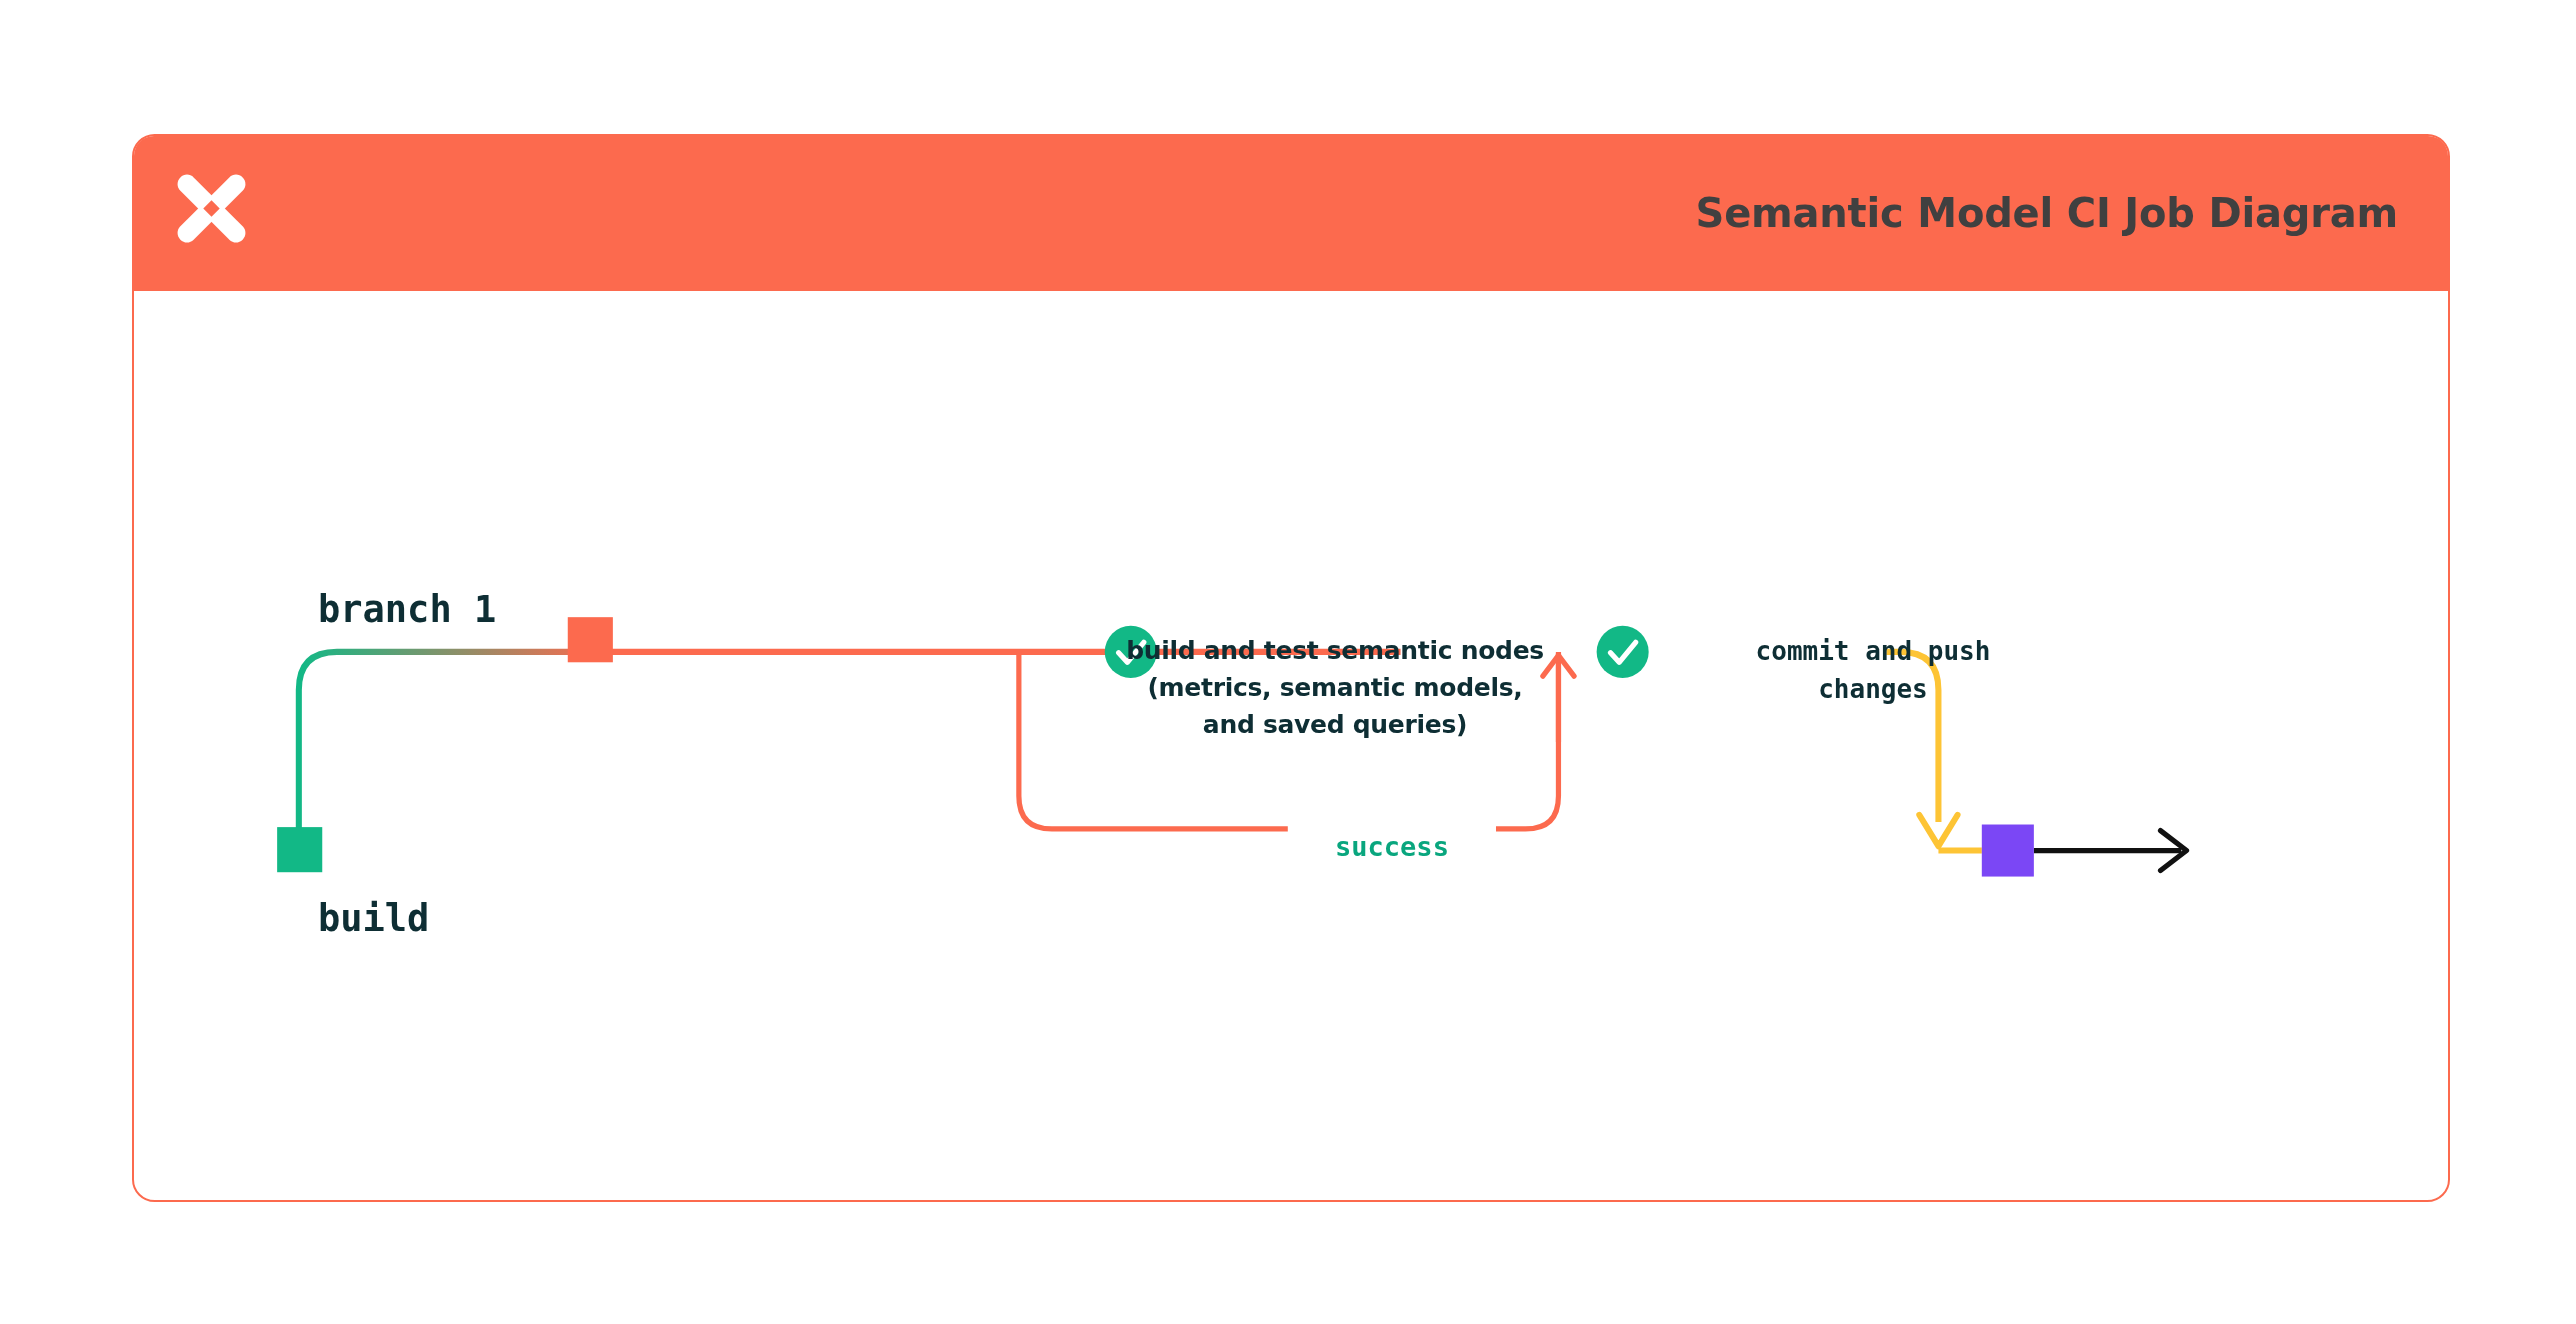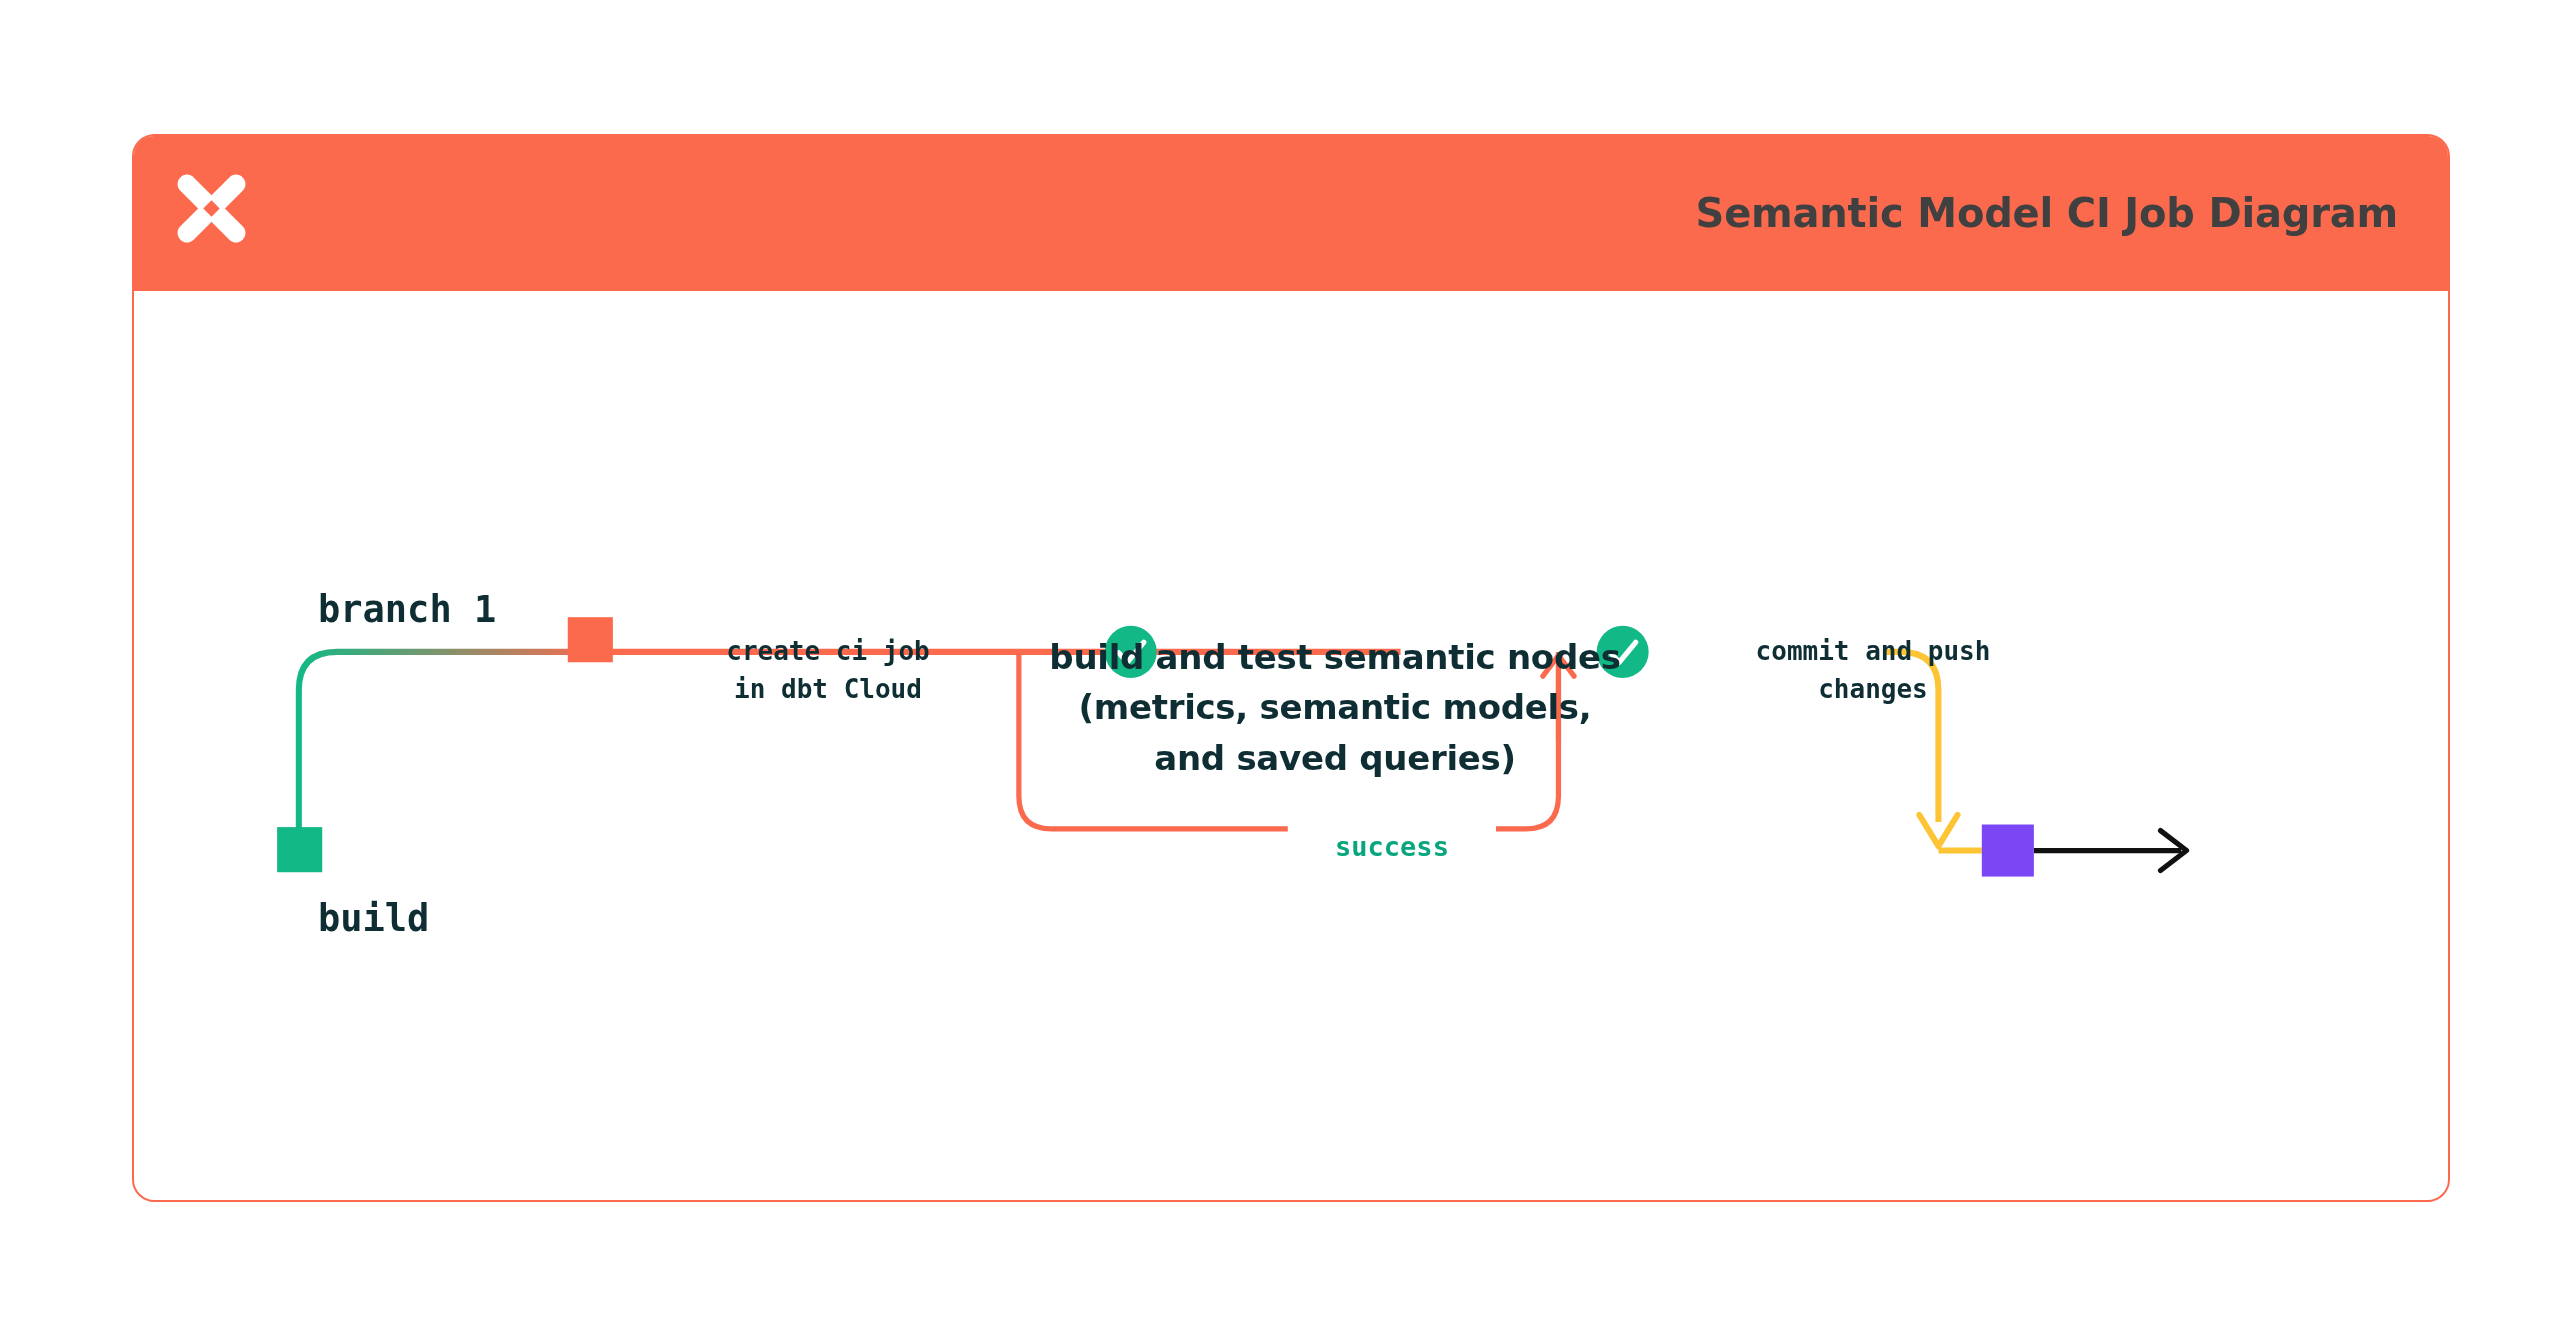--- a/index.html
+++ b/index.html
@@ -97,21 +97,21 @@
     position: absolute;
     font-family: "DejaVu Sans Mono", monospace;
     font-size: 26px;
     font-weight: 700;
     color: #0E2E34;
     line-height: 1.48;
     text-align: center;
     white-space: pre;
   }
   #caption-create      { left: 486px; top: 341px; width: 416px; }
-  #caption-build       { left: 802px; top: 341px; width: 798px; font-family: "DejaVu Sans", sans-serif; font-size: 34px; letter-spacing: -0.3px; }
+  #caption-build       { left: 802px; top: 341px; width: 798px; font-family: "DejaVu Sans", sans-serif; font-size: 25px; letter-spacing: -0.3px; }
   #caption-commit      { left: 1496px; top: 341px; width: 486px; }
   #caption-merge       { left: 1713px; top: 718px; width: 642px; }
 
   #label-success {
     position: absolute;
     left: 1154px;
     top: 519px;
     width: 208px;
     text-align: center;
     font-family: "DejaVu Sans Mono", monospace;
@@ -198,22 +198,20 @@
       <path d="M 1702 417 L 1712 428 L 1731 405" fill="none" stroke="#ffffff" stroke-width="6" stroke-linecap="round" stroke-linejoin="round"></path>
 
       <rect x="165" y="618" width="52" height="52" fill="#12B886"></rect>
 
       <rect x="2130" y="615" width="60" height="60" fill="#7B47F5"></rect>
     </svg>
 
     <div class="lane-label" id="lane-label-branch">branch 1</div>
     <div class="lane-label" id="lane-label-main">build</div>
 
-    <div class="node-caption" id="caption-create">create ci job
-in dbt Cloud</div>
     <div class="node-caption" id="caption-build">build and test semantic nodes
 (metrics, semantic models,
 and saved queries)</div>
     <div class="node-caption" id="caption-commit">commit and push
 changes</div>
 
     <div id="label-success">success</div>
 
   </div>
 </div>

